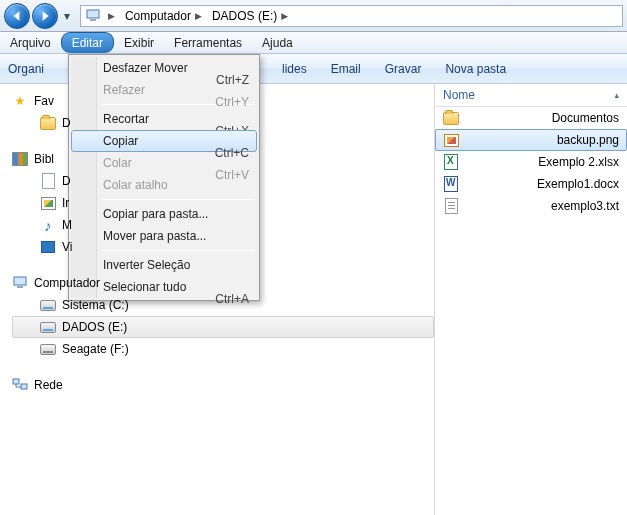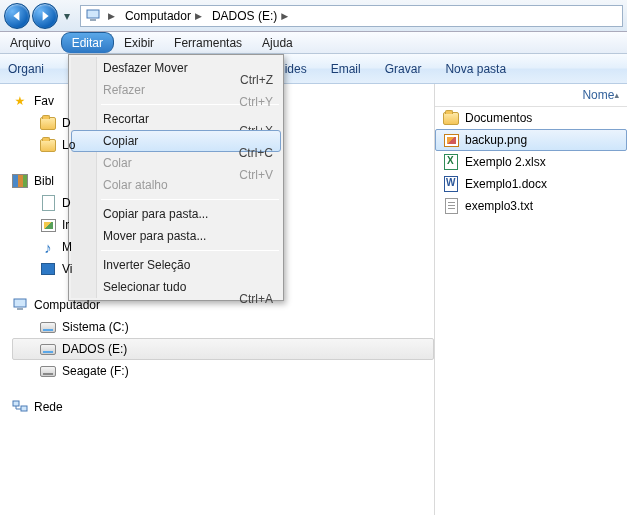--- a/index.html
+++ b/index.html
@@ -58,21 +58,21 @@
     border-bottom: 1px solid #b8cde4;
     padding: 0 8px; gap: 24px; color: #1a3e74;
   }
   .toolbar span { cursor: pointer; }
   .toolbar-organize { max-width:36px; overflow:hidden; white-space:nowrap; }
   .toolbar-slides { max-width:28px; overflow:hidden; white-space:nowrap; text-align:right; direction: rtl;}
 
   
   .dropdown {
     position: absolute; left: 68px; top: 54px;
-    width: 216px;
+    width: 192px;
     background: #f1f1f1;
     border: 1px solid #9a9a9a;
     box-shadow: 2px 3px 6px rgba(0,0,0,.3);
     padding: 2px;
   }
   .dd-inner { background:#f1f1f1; }
   .dd-strip { position:absolute; left:2px; top:2px; bottom:2px; width:26px; background:#ebebeb; border-right:1px solid #dcdcdc;}
   .dd-item {
     position: relative; display: flex; align-items: center;
     height: 22px; padding: 0 8px 0 32px; color: #222; cursor: default;
@@ -119,24 +119,24 @@
   .pc { color:#3a6ea5; }
   .drive { width:16px;height:11px;background:linear-gradient(#f5f5f5,#cfcfcf);border:1px solid #888;border-radius:2px; position:relative;}
   .drive:after{content:"";position:absolute;left:2px;right:2px;bottom:1px;height:2px;background:#5aa7e8;}
   .drive.ext:after{background:#888;}
   .net { color:#3a6ea5; }
 
   
   .col-head {
     display:flex; align-items:center; padding: 4px 8px;
     border-bottom:1px solid #e0e0e0; color:#33629c; cursor:pointer;
-    justify-content:flex-end;
+    justify-content:space-between;
   }
   .file-row {
-    display:flex; align-items:center; gap:6px; padding:3px 8px; cursor:pointer;
+    display:flex; align-items:center; gap:6px; padding:3px 8px; cursor:pointer;justify-content:space-between;
   }
   .file-row.selected {
     background: linear-gradient(#eaf3fd,#cfe6fb);
     border:1px solid #7da2ce; border-radius:2px; padding:2px 7px;
   }
   .xlsx-ico { width:14px;height:16px;background:#fff;border:1px solid #2e8b57;position:relative;}
   .xlsx-ico:before{content:"X";position:absolute;left:2px;top:0;color:#1e7a3e;font-size:10px;font-weight:bold;}
   .docx-ico { width:14px;height:16px;background:#fff;border:1px solid #2b579a;position:relative;}
   .docx-ico:before{content:"W";position:absolute;left:1px;top:0;color:#2b579a;font-size:10px;font-weight:bold;}
   .txt-ico { width:13px;height:16px;background:#fff;border:1px solid #999;position:relative;}
@@ -249,26 +249,20 @@
         <span class="ico star">★</span>
         <span class="lbl">Fav</span>
       </div>
       <div id="fav-items">
           <div class="tree-item truncate">
             <span class="ico">
               <span class="folder"></span>
             </span>
             <span class="lbl">D</span>
           </div>
-          <div class="tree-item truncate">
-            <span class="ico">
-              <span class="folder"></span>
-            </span>
-            <span class="lbl">Lo</span>
-          </div>
         </div>
       <div class="spacer"></div>
 
       <div class="tree-group-label">
         <span class="ico">
             <span class="lib"></span>
           </span>
         <span class="lbl">Bibl</span>
       </div>
       <div id="lib-items">

